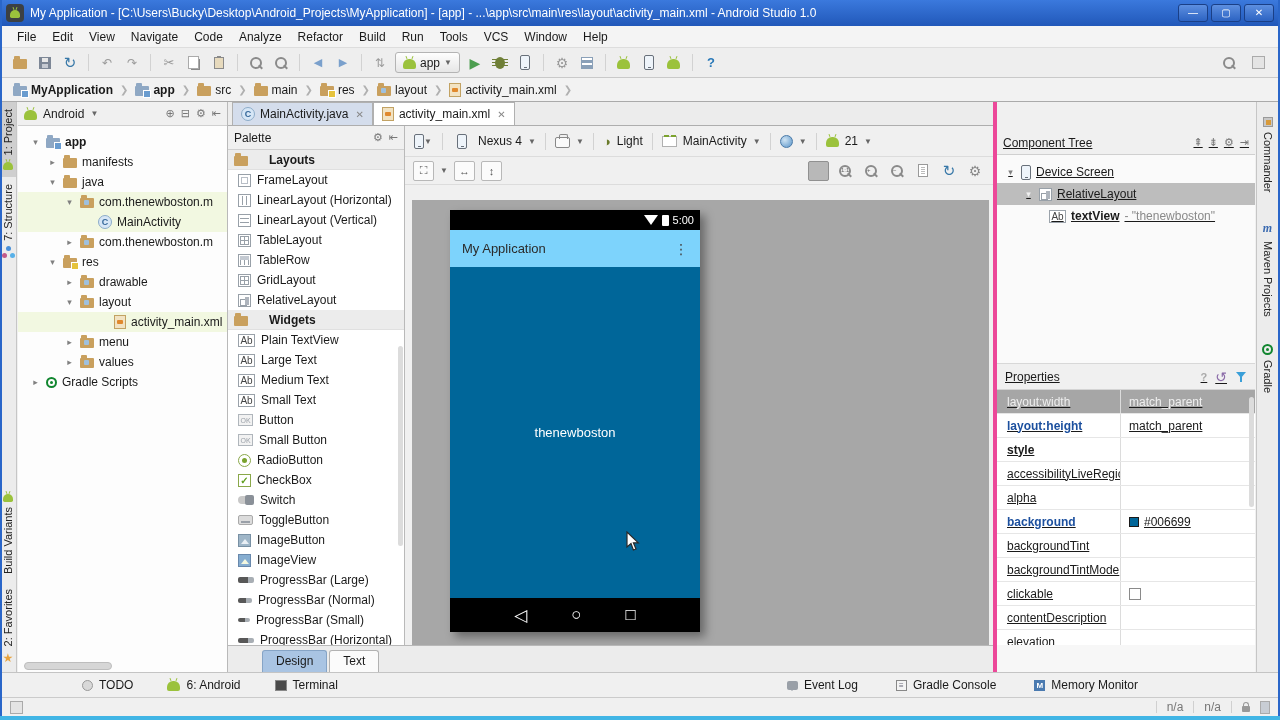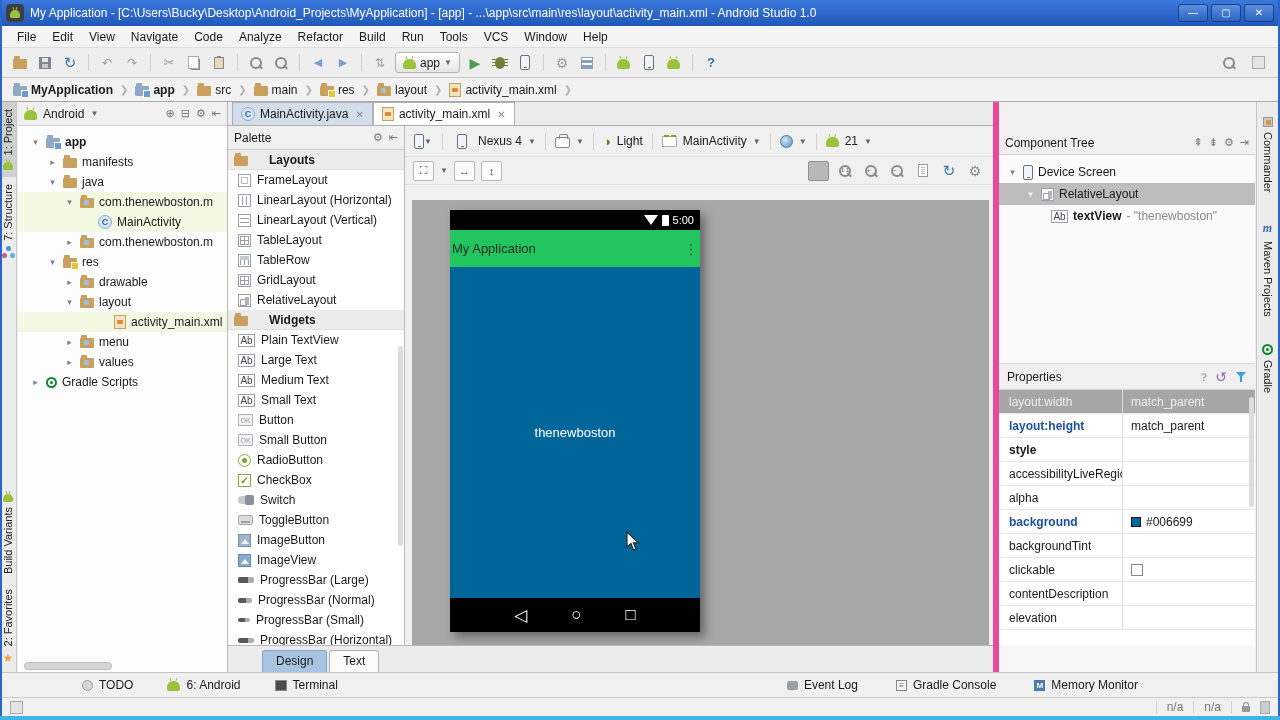--- a/index.html
+++ b/index.html
@@ -72,32 +72,32 @@
   .boxbtn { width:21px; height:20px; border:1px solid #b8b8b8; border-radius:2px; background:#fbfbfb; display:flex; align-items:center; justify-content:center; color:#555; font-size:11px; }
   .spacer { flex:1; }
   #canvas { position:absolute; left:0; top:60px; width:588px; height:459px; background:#f0f0f0; overflow:hidden; }
   #canvas-gray { position:absolute; left:7px; top:14px; right:4px; bottom:0; background:#a7a7a7; }
 
   
   #phone { position:absolute; left:45px; top:24px; width:250px; height:422px; box-shadow:5px 5px 9px rgba(0,0,0,.38); }
   #p-status { height:20px; background:#000; display:flex; align-items:center; justify-content:flex-end; gap:4px; padding-right:6px; color:#fff; font-size:11px; }
   .wifi { width:0; height:0; border-left:7px solid transparent; border-right:7px solid transparent; border-top:10px solid #fff; }
   .batt { width:7px; height:11px; background:#fff; border-radius:1px; }
-  #p-action { height:37px; background:#22c55e; display:flex; align-items:center; padding:0 2px; font-size:13px; color:#2b2b2b;text-align:center; }
+  #p-action { height:37px; background:#7dd3fc; display:flex; align-items:center; padding:0 12px; font-size:13px; color:#2b2b2b;text-align:center; }
   #p-action .ovf { margin-left:auto; color:#444; font-size:14px; }
   #p-content { height:331px; display:flex; align-items:center; justify-content:center; color:#fff; font-size:13px;text-align:right; }
   #p-nav { height:34px; background:#000; display:flex; align-items:center; justify-content:center; gap:44px; color:#fff; font-size:17px; }
 
   #editor-footer { position:absolute; left:0; top:543px; width:765px; height:27px; background:#ececec; border-top:1px solid #b8b8b8; display:flex; align-items:flex-end; padding-left:34px; gap:2px; }
   .ftab { padding:3px 13px 4px; border-radius:3px 3px 0 0; font-size:12px; }
   .ftab.active { background:#a9c4e3; border:1px solid #86a4c6; border-bottom:none; }
   .ftab.plain { background:#fbfbfb; border:1px solid #b2b2b2; border-bottom:none; }
 
   
-  #right-panel { position:absolute; left:993px; top:0; width:262px; height:570px; background:#f7f7f7; border-left:6px solid #ec4899; }
+  #right-panel { position:absolute; left:993px; top:0; width:262px; height:570px; background:#f7f7f7; border-left:4px solid #ec4899;text-decoration:underline; }
   #rp-gap { height:29px; background:#f0f0f0; }
   .ct-row { height:22px; display:flex; align-items:center; gap:5px; white-space:nowrap; overflow:hidden; }
   .ct-row.sel { background:#bdbdbd; }
   #ct-body { background:#fafafa; height:209px; border-bottom:1px solid #d8d8d8; padding-top:6px; }
   .suffix { color:#8a8a8a; }
 
   #props-hdr { height:26px; background:#f0f0f0; border-bottom:1px solid #d4d4d4; display:flex; align-items:center; padding:0 8px; gap:8px; }
   #props-body { height:255px; overflow:hidden; background:#fff; }
   .pr { height:24px; display:flex; border-bottom:1px solid #e6e6e6; align-items:center; }
   .pr .pname { width:124px; padding-left:10px; border-right:1px solid #dcdcdc; height:100%; display:flex; align-items:center; overflow:hidden; white-space:nowrap; }
@@ -736,20 +736,24 @@
           <span class="pval">
             <span class="swatch"></span>
             <span>#006699</span>
           </span>
         </div>
       <div class="pr">
           <span class="pname">backgroundTint</span>
           <span class="pval"></span>
         </div>
       <div class="pr">
+          <span class="pname">backgroundTintMode</span>
+          <span class="pval"></span>
+        </div>
+      <div class="pr">
           <span class="pname">clickable</span>
           <span class="pval">
             <span class="cbx"></span>
           </span>
         </div>
       <div class="pr">
           <span class="pname">contentDescription</span>
           <span class="pval"></span>
         </div>
       <div class="pr">

